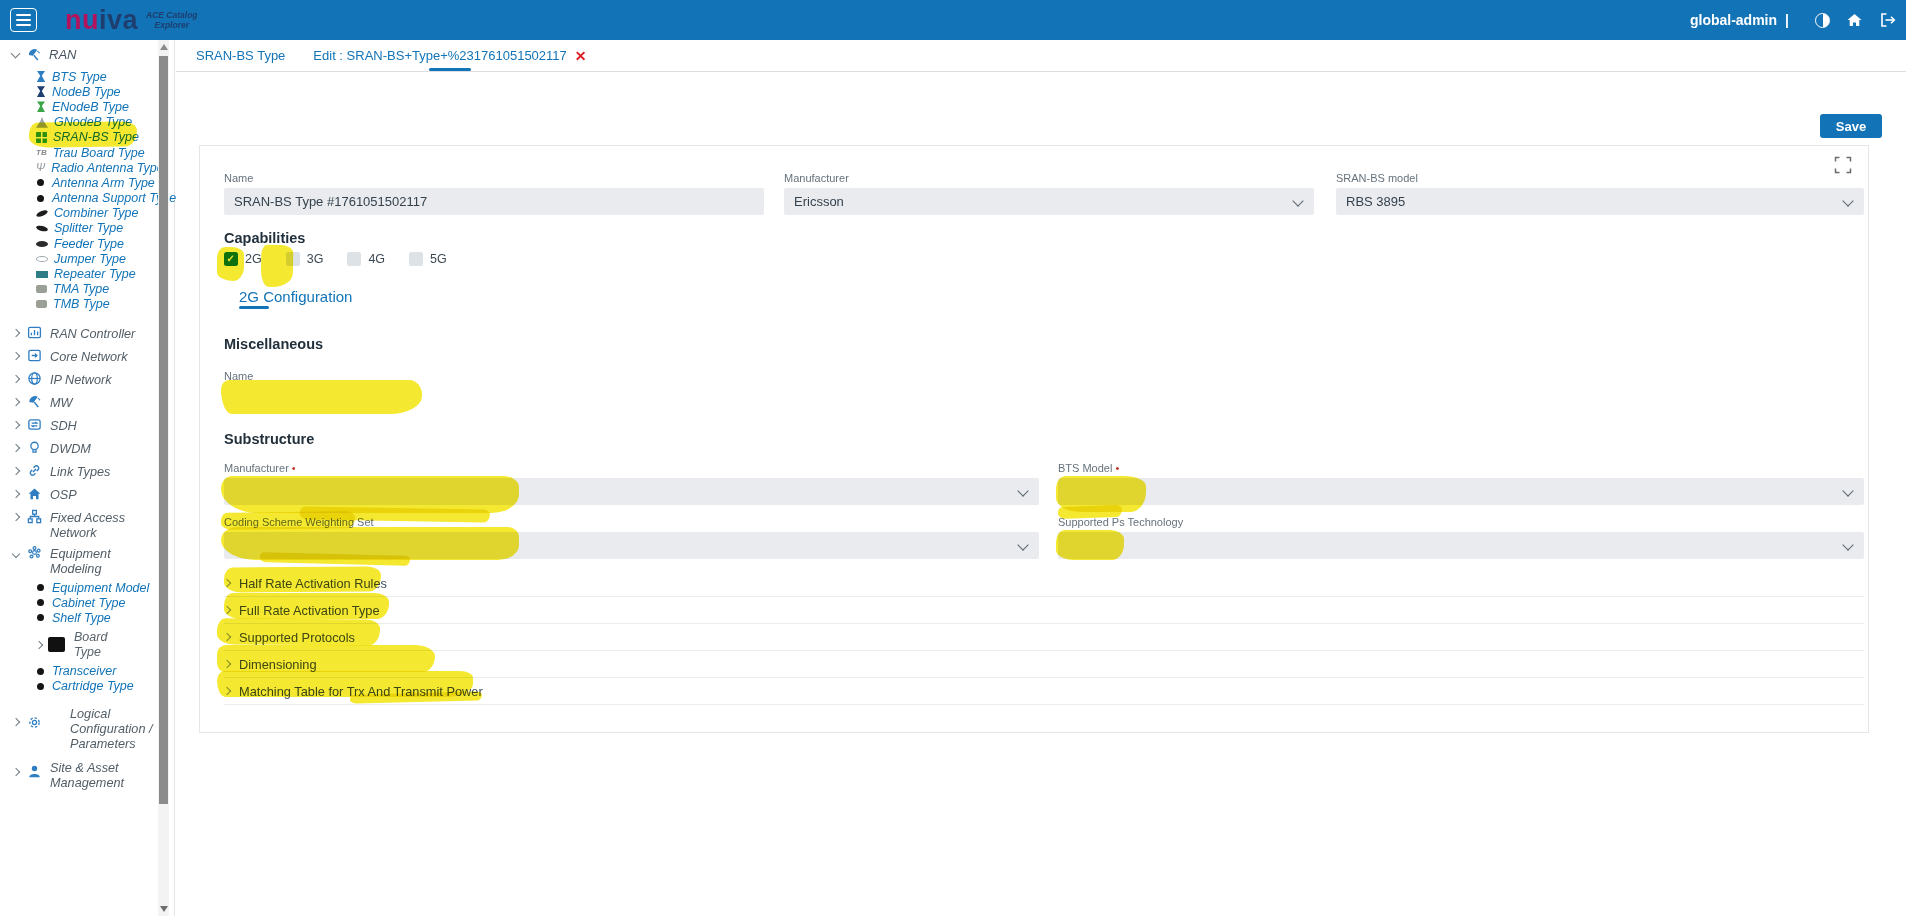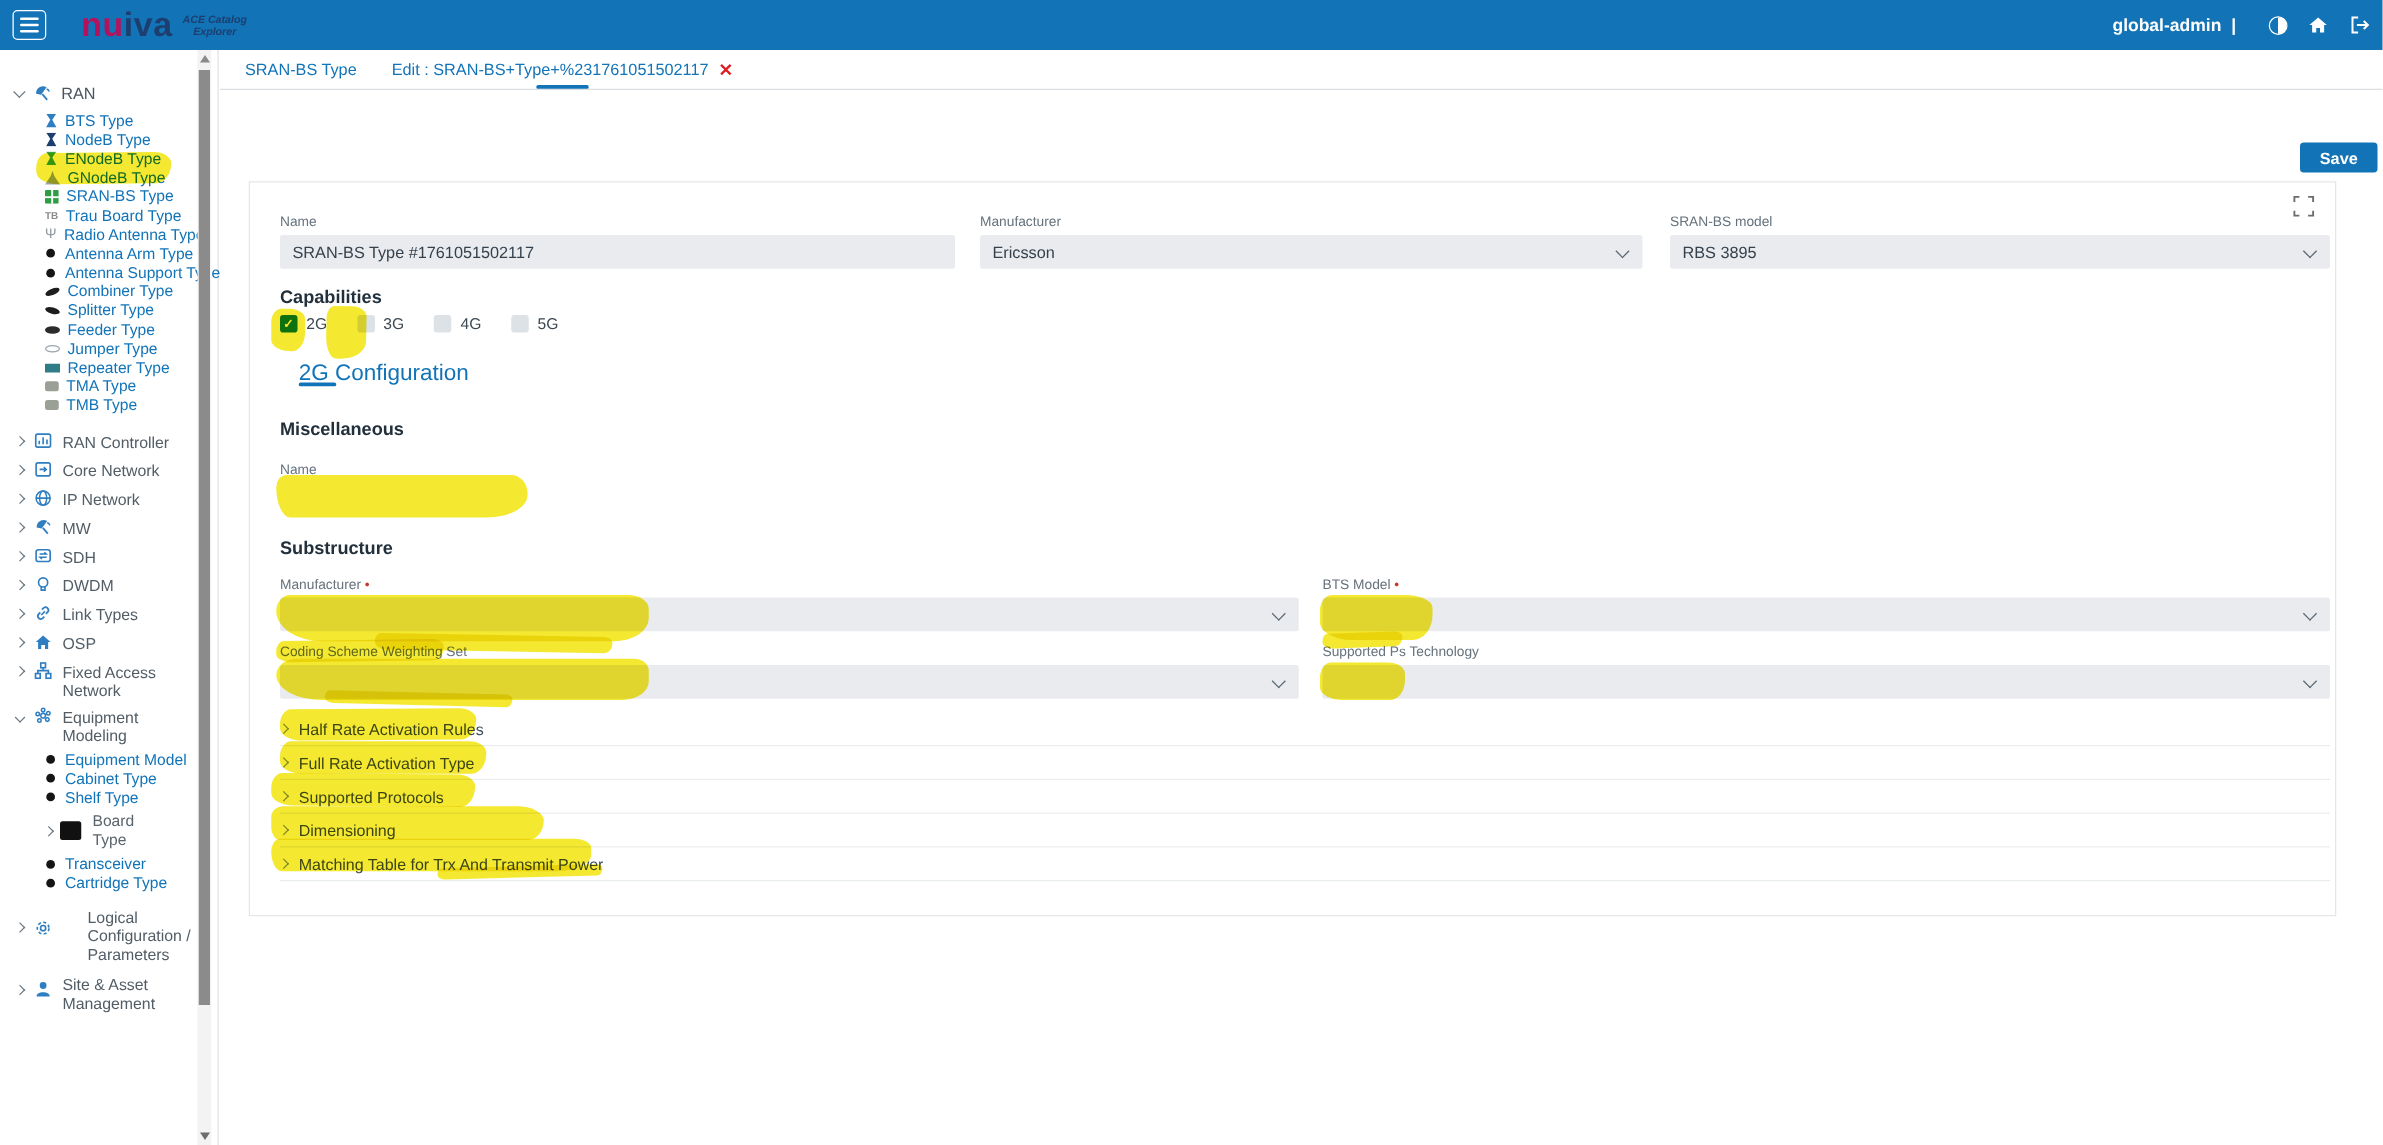--- a/index.html
+++ b/index.html
@@ -23,21 +23,21 @@
   #header .spacer { flex:1; }
   .user-label { color:#fff; font-weight:bold; font-size:14px; }
   .user-sep { color:#fff; font-weight:bold; font-size:14px; margin:0 10px 0 8px; }
   .hicon { margin-left:16px; display:flex; align-items:center; }
   .contrast { width:15px; height:15px; border:1.8px solid #fff; border-radius:50%;
     background:linear-gradient(90deg, transparent 50%, #fff 50%); }
 
   
   #sidebar { position:absolute; left:0; top:40px; width:175px; height:876px;
     background:#fff; border-right:1px solid #e4e4e4; }
-  #tree { padding:24px 0 0 10px; }
+  #tree { padding:4px 0 0 10px;font-style:italic; }
   .troot { display:flex; align-items:center; gap:7px; padding:3px 0 7px 2px; }
   .troot-label { color:#4b5560; font-size:13px; }
   .ran-list { padding-left:26px; }
   .titem { display:flex; align-items:center; height:15.2px; cursor:pointer; }
   .tlabel { color:#1274b8; font-size:12.5px; white-space:nowrap; }
   .tlabel.gray { color:#5a646c; }
   .cat-list { margin-top:12px; padding-left:3px; }
   .citem { display:flex; align-items:flex-start; gap:8px; margin-bottom:3px;
     min-height:20px; cursor:pointer; padding-top:1px; }
   .citem .cico { margin-top:0; }
@@ -92,21 +92,21 @@
   .tab { font-size:13px; color:#1274b8; margin-right:28px; cursor:pointer;
     position:relative; display:flex; align-items:center; height:100%; }
   .tab .x-icon { color:#dd1d21; font-weight:bold; font-size:14px; margin-left:8px; cursor:pointer; }
   .tab .x-icon::before { content:"✕"; }
   .tab-underline { position:absolute; bottom:0; left:50%; transform:translateX(-50%);
     width:42px; height:3px; background:#1274b8; border-radius:2px; }
   #subtabrow { height:40px; border-bottom:1px solid #dcdfe2; position:relative; }
   #subtab { position:absolute; left:12px; top:9px; font-size:13px; color:#1274b8; cursor:pointer; }
   #subtab-underline { position:absolute; left:18px; top:29px; width:32px; height:3px;
     background:#1274b8; border-radius:2px; }
-  #save-btn { position:absolute; right:4px; top:74px; width:62px; height:24px;
+  #save-btn { position:absolute; right:24px; top:74px; width:62px; height:24px;
     background:#1273b7; color:#fff; font-size:13px; font-weight:bold; border:none;
     border-radius:3px; cursor:pointer; }
 
   
   #card { position:absolute; left:23px; top:105px; width:1670px; height:588px;
     background:#fff; border:1px solid #e4e7e9; }
   .expand-icon { position:absolute; right:16px; top:10px; width:18px; height:18px; cursor:pointer; }
   .expand-icon svg { display:block; }
 
   .fld { position:absolute; }
@@ -123,21 +123,21 @@
 
   .cap-row { position:absolute; left:24px; top:106px; display:flex; align-items:center; }
   .cap { display:flex; align-items:center; margin-right:24px; cursor:pointer; }
   .cb { width:14px; height:14px; background:#dde2e6; border-radius:2.5px; margin-right:7px;
     position:relative; }
   .cb.checked { background:#0e7c3f; }
   .cb.checked::after { content:"✓"; position:absolute; left:2.5px; top:0.5px;
     color:#fff; font-size:10px; font-weight:bold; }
   .cap-label { font-size:12.5px; color:#3c4852; }
 
-  .linktab { position:absolute; left:39px; top:142px; font-size:18px; color:#1274b8; cursor:pointer;text-align:right; }
+  .linktab { position:absolute; left:39px; top:142px; font-size:15px; color:#1274b8; cursor:pointer;text-align:right; }
   .linktab-underline { position:absolute; left:39px; top:160px; width:30px; height:3px;
     background:#1274b8; border-radius:2px; }
 
   .crow { position:absolute; left:24px; width:1640px; height:27px;
     border-bottom:1px solid #eaedef; display:flex; align-items:center; gap:9px; cursor:pointer; }
   .crow .chev { border-color:#8897a2; }
   .crow-label { font-size:12.8px; color:#3f4d59; }
 
   
   .hl { position:absolute; background:#f2e40c; mix-blend-mode:multiply; opacity:.85;

